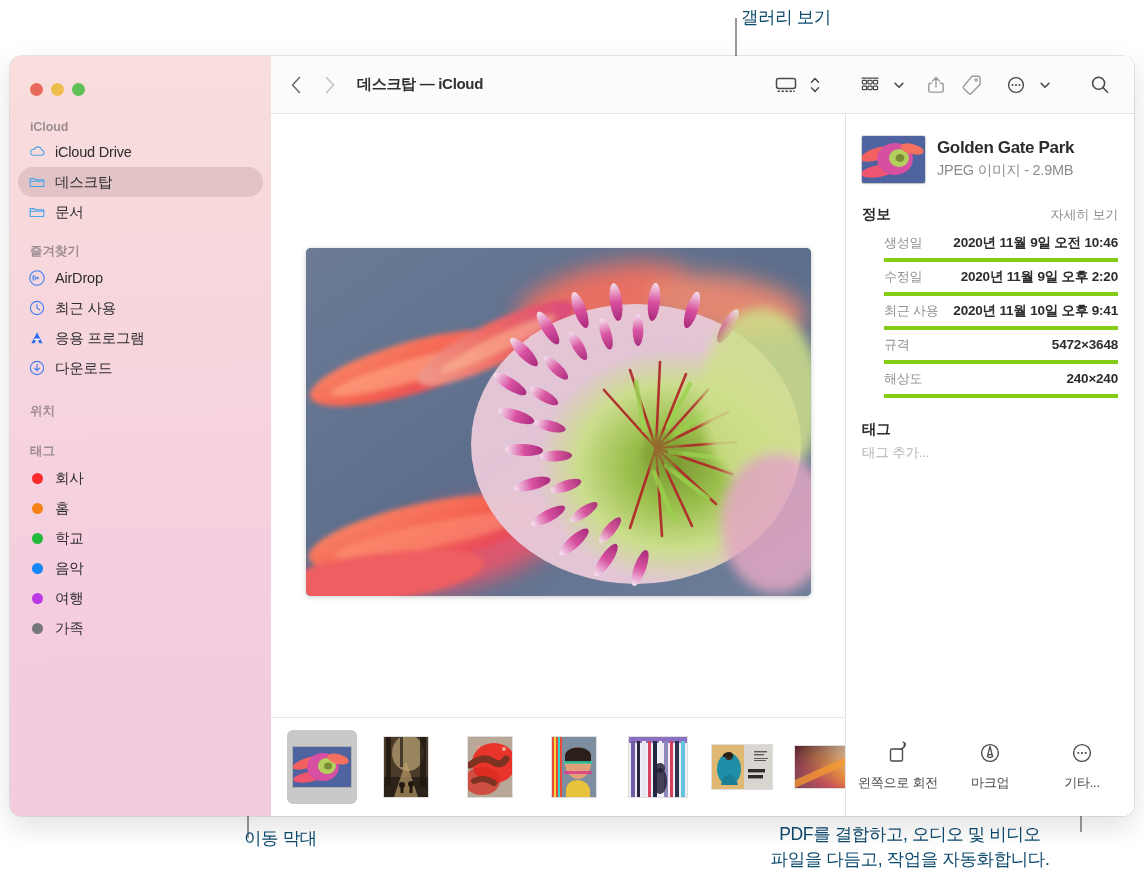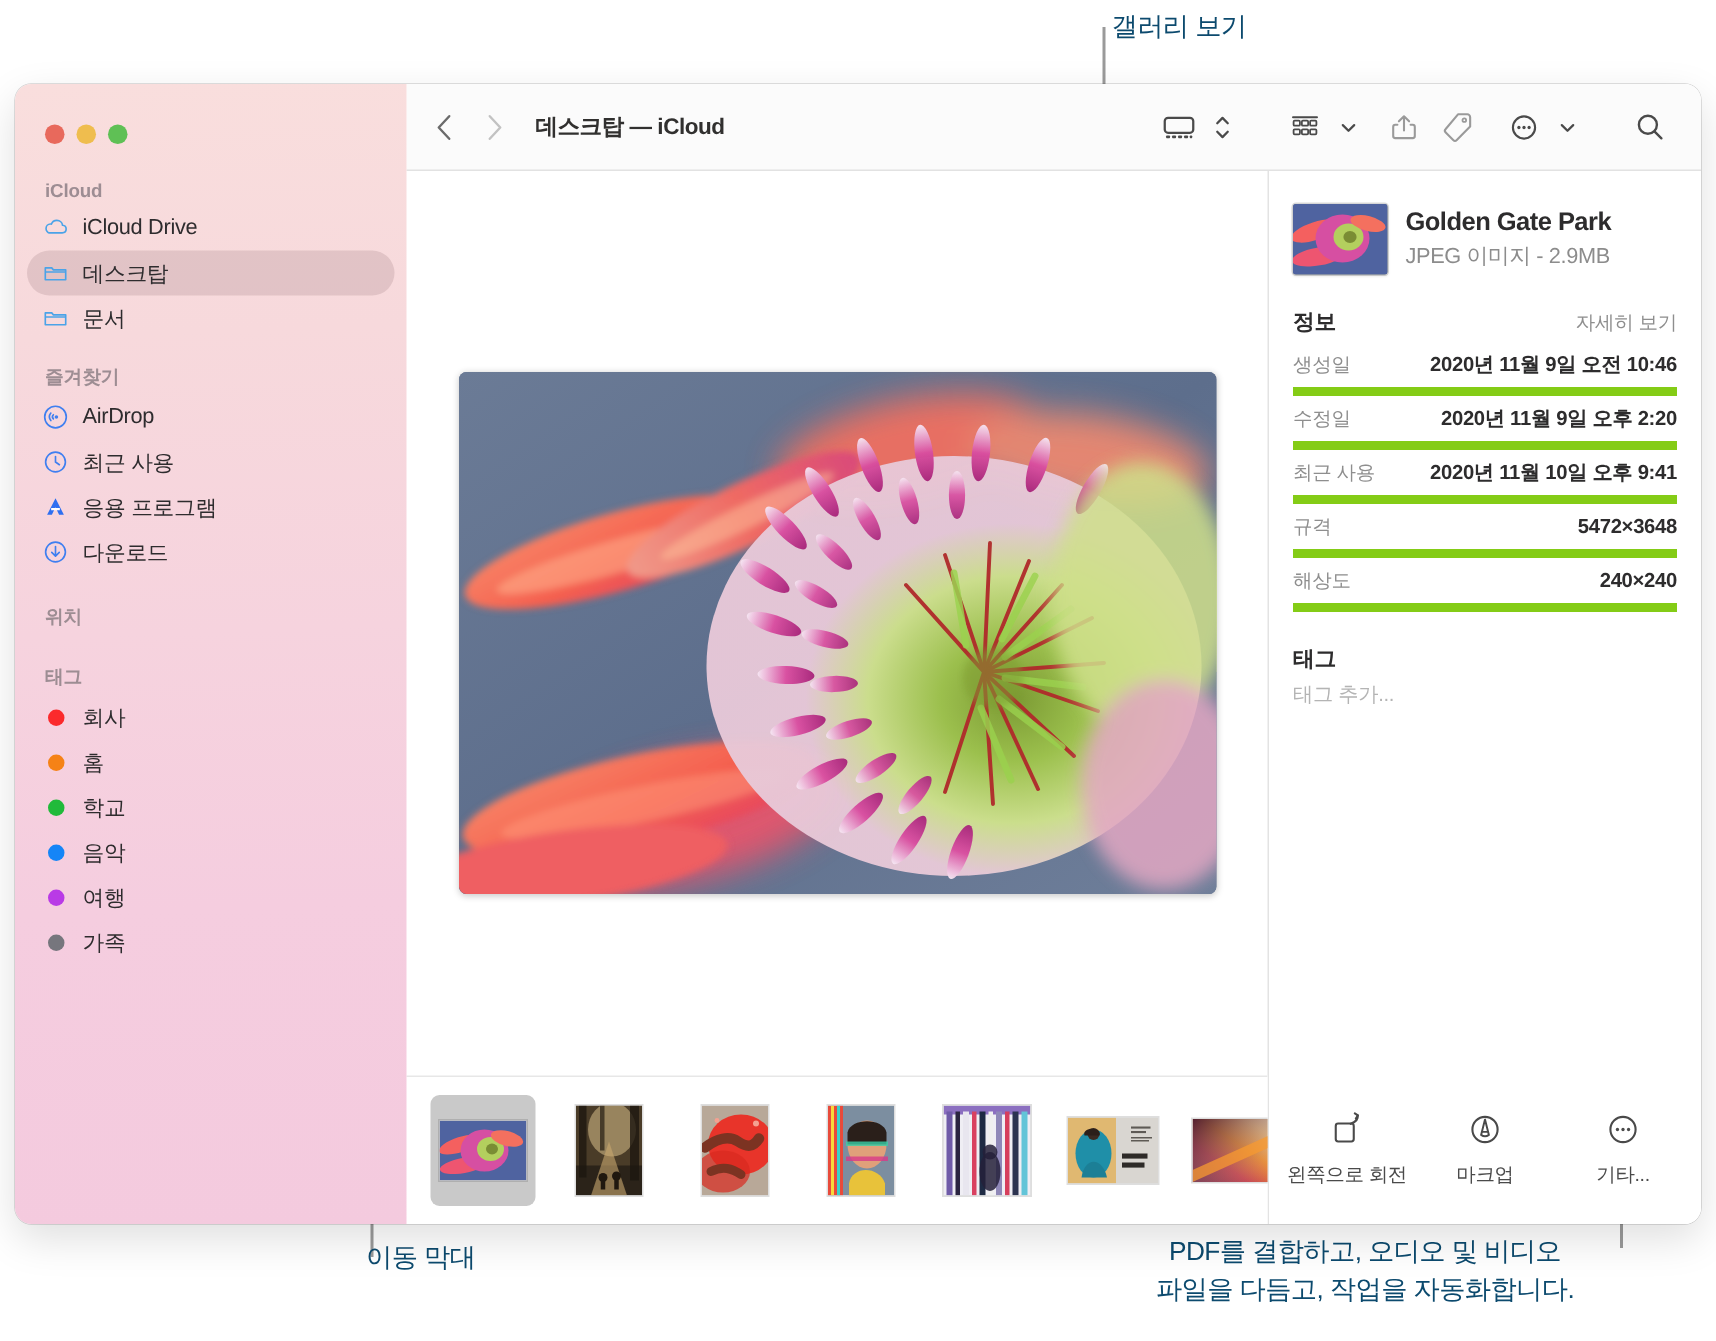--- a/index.html
+++ b/index.html
@@ -113,21 +113,21 @@
 
   .sec-head{
     display:flex;align-items:center;justify-content:space-between;
     margin:22px 0 4px;
   }
   .sec-title{font-size:14.5px;font-weight:700;color:#2d2c2d;letter-spacing:-.2px;}
   .sec-link{font-size:13px;color:#8e8e8e;letter-spacing:-.2px;cursor:default;}
 
   .kv{
     display:flex;align-items:baseline;justify-content:space-between;gap:10px;
-    padding:6px 0 6px;border-bottom:6px solid #84cc16;
+    padding:6px 0 6px;border-bottom:4px solid #84cc16;margin-left:22px;
   }
   .kv:last-of-type{border-bottom:1px solid #eaeaea;}
   .k{font-size:13px;color:#8e8e8e;white-space:nowrap;letter-spacing:-.2px;}
   .v{font-size:13.5px;font-weight:700;color:#2d2c2d;white-space:nowrap;letter-spacing:-.2px;text-align:right;}
 
   .tag-add{font-size:13.5px;color:#b4b4b4;margin-top:5px;letter-spacing:-.2px;cursor:default;}
 
   .insp-spacer{flex:1;}
   .actions{
     height:88px;flex:0 0 88px;display:flex;align-items:center;justify-content:space-around;

